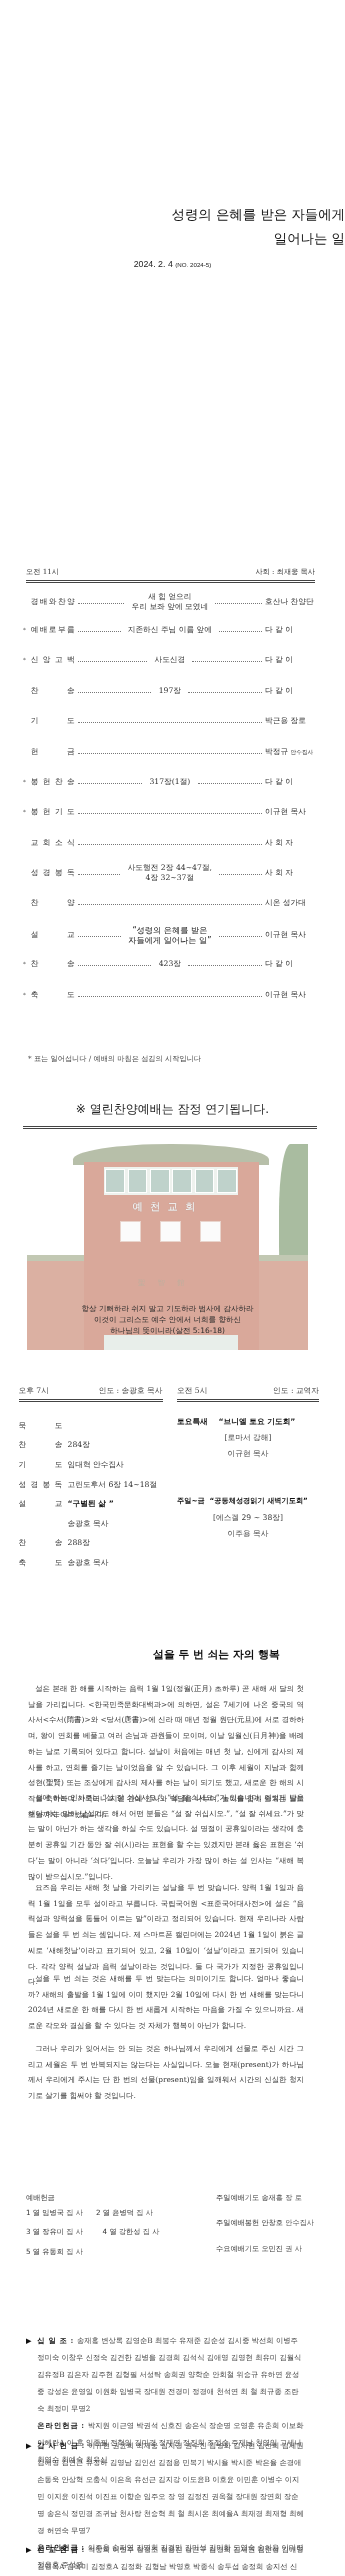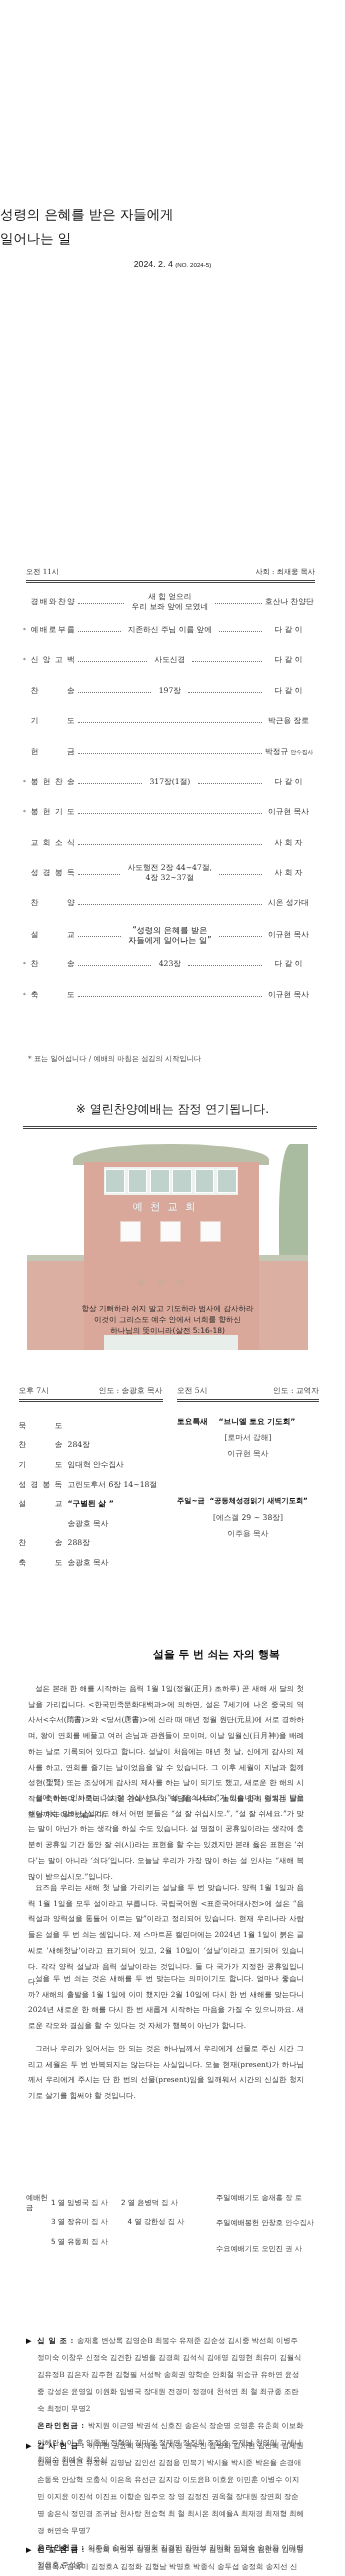--- a/index.html
+++ b/index.html
@@ -1,38 +1,38 @@
 <!DOCTYPE html>
 <html style="font-size:8.2px"><head>
 <meta charset="utf-8">
 <style>
   html, body { margin: 0; padding: 0; background: #ffffff; }
   body { width: 345px; height: 3197px; position: relative; overflow: hidden;
          font-family: "DejaVu Serif", "Liberation Serif", serif; color: #222; }
   .abs { position: absolute; }
 
   
-  .title { left: 0; width: 345px; text-align: left; font-family: "DejaVu Sans", sans-serif;
+  .title { left: 0; width: 345px; text-align: right; font-family: "DejaVu Sans", sans-serif;
            font-size: 13.4px; line-height: 20.6px; color: #111; }
   .date { left: 0; width: 345px; text-align: center; font-family: "Liberation Sans", sans-serif;
           font-size: 8.8px; color: #222; }
   .date small { font-size: 6.2px; }
 
   
   .hdr { display: flex; justify-content: space-between; font-size: 7.2px; color: #333; }
   .dbl { border-top: 0.8px solid #444; height: 1px; border-bottom: 0.5px solid #444; }
 
   
   .svc-row { left: 23px; width: 289px; display: flex; align-items: center; font-size: 7.7px; color: #333; }
   .svc-star { width: 7.7px; font-size: 5.7px; color: #555; }
   .svc-label { width: 44px; display: flex; justify-content: space-between; }
   .svc-dots { flex: 1; border-bottom: 1px dotted #777; height: 0; margin: 0 3.1px; position: relative; top: 1px; }
   .svc-mid { text-align: center; line-height: 10.3px; padding: 0 4.1px; }
   .svc-mid.bold { font-family: "DejaVu Sans", sans-serif; font-size: 8.2px; color: #111; }
-  .svc-right { width: 47px; text-align: center; white-space: nowrap; }
+  .svc-right { width: 47px; text-align: left; white-space: nowrap; }
   .svc-right small { font-size: 5.7px; }
 
   .notice { left: 28px; font-size: 7.2px; color: #444; }
   .postpone { left: 0; width: 345px; text-align: center; font-family: "DejaVu Sans", sans-serif; font-size: 12px; color: #222; }
 
   
   .church { left: 27px; top: 1144px; width: 281px; height: 206px; overflow: hidden; background: #fff; }
   .church .roof { position: absolute; left: 46px; top: 0; width: 196px; height: 20.6px; background: #b7bfa9; border-radius: 50% 50% 0 0 / 15.5px 15.5px 0 0; }
   .church .tower { position: absolute; left: 57px; top: 18px; width: 175px; height: 188px; background: #d9a89a; }
   .church .wing-l { position: absolute; left: 0; top: 111px; width: 62px; height: 95px; background: #dbb0a2; border-top: 6.2px solid #c2c8b3; }
@@ -388,21 +388,21 @@
 </div>
 
 <div class="abs essay-title" style="top:1648px;padding-left:44px;">설을 두 번 쇠는 자의 행복</div>
 <p class="abs essay-p" style="top:1681px;">설은 본래 한 해를 시작하는 음력 1월 1일(정월(正月) 초하루) 곧 새해 새 달의 첫날을 가리킵니다. &lt;한국민족문화대백과&gt;에 의하면, 설은 7세기에 나온 중국의 역사서&lt;수서(隋書)&gt;와 &lt;당서(唐書)&gt;에 신라 때 매년 정월 원단(元旦)에 서로 경하하며, 왕이 연회를 베풀고 여러 손님과 관원들이 모이며, 이날 일월신(日月神)을 배례하는 날로 기록되어 있다고 합니다. 설날이 처음에는 매년 첫 날, 신에게 감사의 제사를 하고, 연회를 즐기는 날이었음을 알 수 있습니다. 그 이후 세월이 지남과 함께 성현(聖賢) 또는 조상에게 감사의 제사를 하는 날이 되기도 했고, 새로운 한 해의 시작을 축하하며 가족이나 지인 간에 인사와 덕담을 나누며, 놀이를 함께 즐기는 날로 오늘까지 이르렀습니다.</p>
 <p class="abs essay-p" style="top:1790px;">설에 하는 인사로는 “설 잘 쇠십시오.”, “설 잘 쇠세요.”가 있습니다. 이렇게 발음해야 하는 말이 낯설기도 해서 어떤 분들은 “설 잘 쉬십시오.”, “설 잘 쉬세요.”가 맞는 말이 아닌가 하는 생각을 하실 수도 있습니다. 설 명절이 공휴일이라는 생각에 충분히 공휴일 기간 동안 잘 쉬(시)라는 표현을 할 수는 있겠지만 본래 옳은 표현은 ‘쉬다’는 말이 아니라 ‘쇠다’입니다. 오늘날 우리가 가장 많이 하는 설 인사는 “새해 복 많이 받으십시오.”입니다.</p>
 <p class="abs essay-p" style="top:1880px;">요즈음 우리는 새해 첫 날을 가리키는 설날을 두 번 맞습니다. 양력 1월 1일과 음력 1월 1일을 모두 설이라고 부릅니다. 국립국어원 &lt;표준국어대사전&gt;에 설은 “음력설과 양력설을 통틀어 이르는 말”이라고 정리되어 있습니다. 현재 우리나라 사람들은 설을 두 번 쇠는 셈입니다. 제 스마트폰 캘린더에는 2024년 1월 1일이 붉은 글씨로 ‘새해첫날’이라고 표기되어 있고, 2월 10일이 ‘설날’이라고 표기되어 있습니다. 각각 양력 설날과 음력 설날이라는 것입니다. 둘 다 국가가 지정한 공휴일입니다.</p>
 <p class="abs essay-p" style="top:1971px;">설을 두 번 쇠는 것은 새해를 두 번 맞는다는 의미이기도 합니다. 얼마나 좋습니까? 새해의 출발을 1월 1일에 이미 했지만 2월 10일에 다시 한 번 새해를 맞는다니 2024년 새로운 한 해를 다시 한 번 새롭게 시작하는 마음을 가질 수 있으니까요. 새로운 각오와 결심을 할 수 있다는 것 자체가 행복이 아닌가 합니다.</p>
 <p class="abs essay-p" style="top:2041px;">그러나 우리가 잊어서는 안 되는 것은 하나님께서 우리에게 선물로 주신 시간 그리고 세월은 두 번 반복되지는 않는다는 사실입니다. 오늘 현재(present)가 하나님께서 우리에게 주시는 단 한 번의 선물(present)임을 일깨워서 시간의 신실한 청지기로 살기를 힘써야 할 것입니다.</p>
 
 <div class="abs roles" style="left:26px; top:2193px; width:165px;">
-  <div style="display:flex;">
+  <div style="display:flex;flex-direction:column;">
     <div style="width:35px;">예배헌금</div>
     <div id="duty-rows">
         <div style="display:flex; height:19.6px; align-items:center;">
           <div style="width:70px; white-space:nowrap;"><span>1 열 </span><span>임병국 </span><span class="n">집 사</span></div>
           <div style="width:70px; white-space:nowrap;"><span>2 열 </span><span>윤병덕 </span><span class="n">집 사</span></div>
         </div>
         <div style="display:flex; height:19.6px; align-items:center;">
           <div style="width:70px; white-space:nowrap;"><span>3 열 </span><span>장유미 </span><span class="n">집 사</span></div>
           <div style="width:70px; white-space:nowrap;text-align:center;"><span>4 열 </span><span>강한성 </span><span class="n">집 사</span></div>
         </div>

